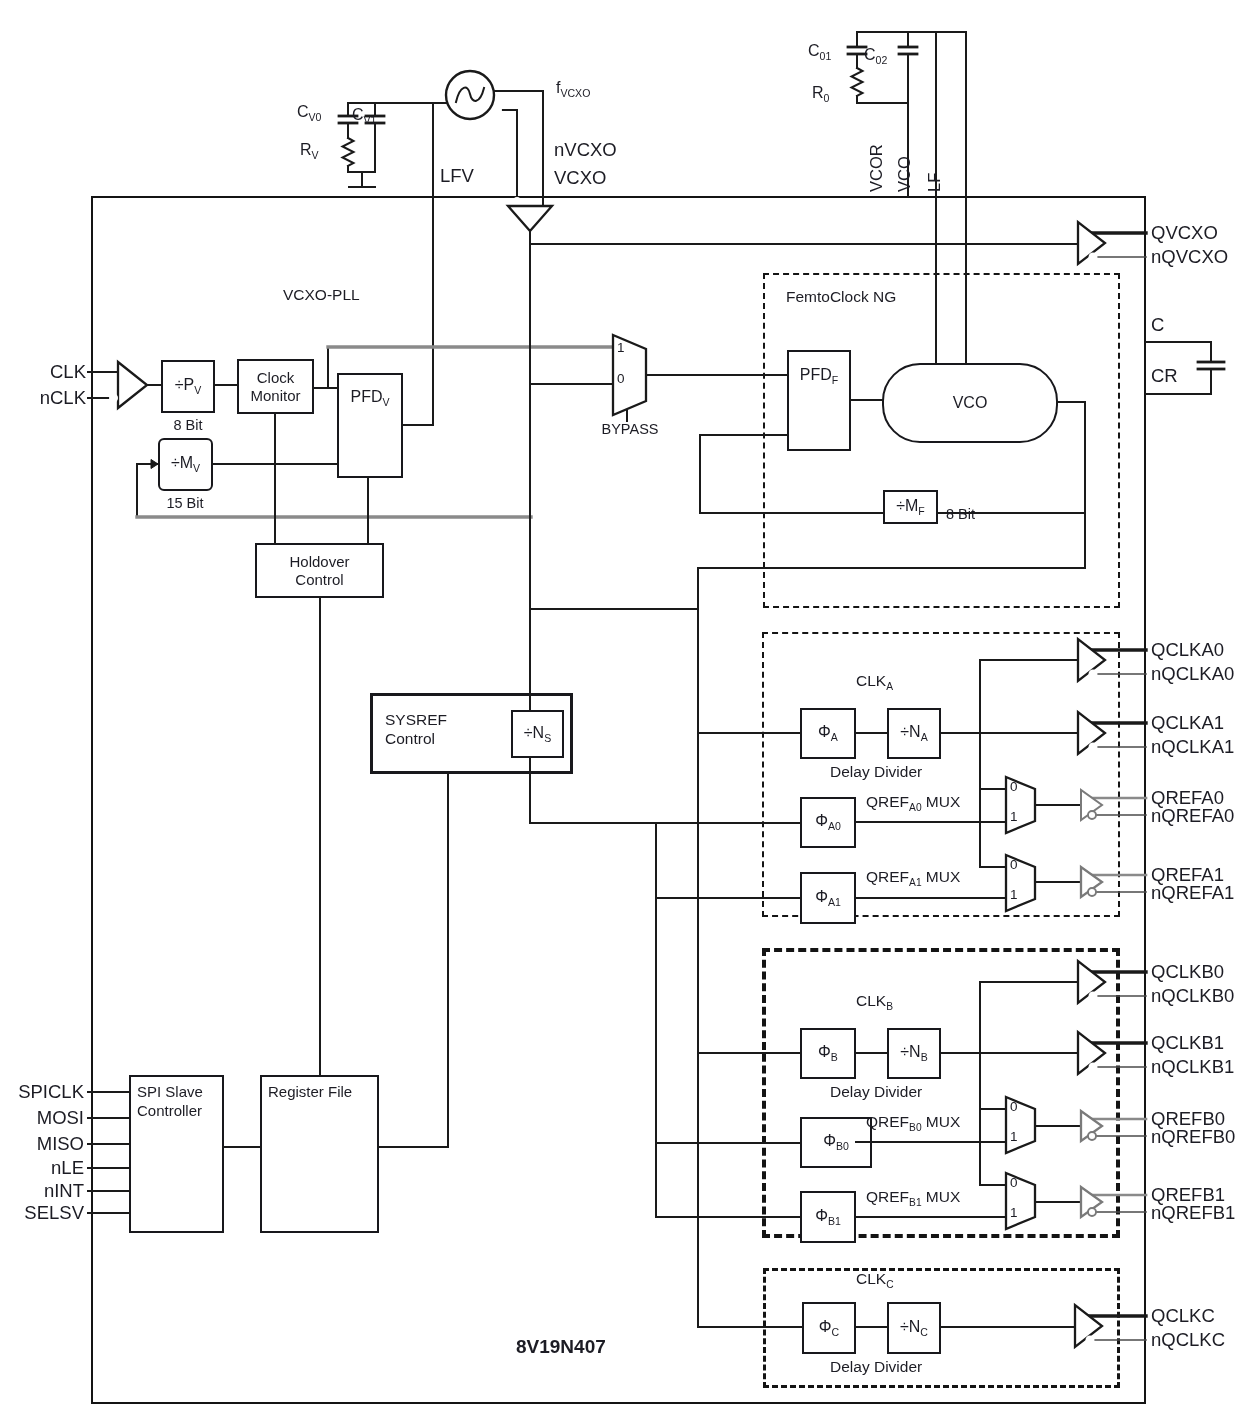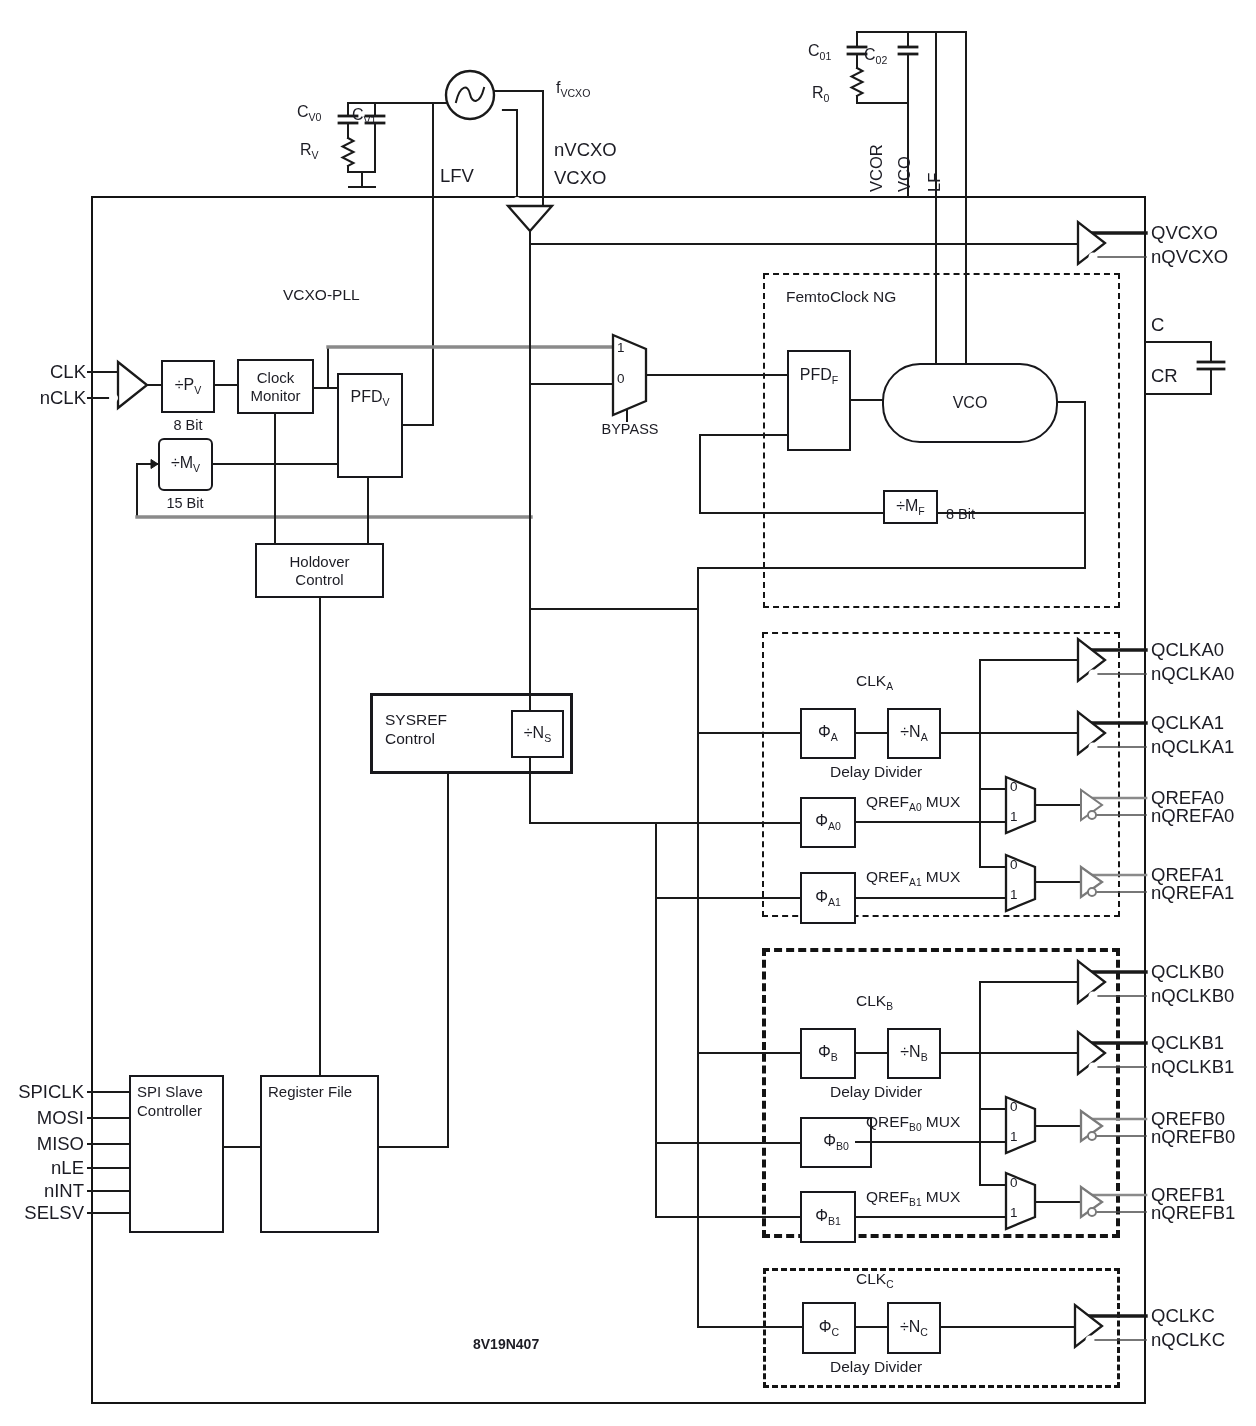--- a/index.html
+++ b/index.html
@@ -429,15 +429,15 @@
   <div class="lbl pin" style="left:1151px;top:1108px;">QREFB0</div>
   <div class="lbl pin" style="left:1151px;top:1126px;">nQREFB0</div>
   <div class="lbl pin" style="left:1151px;top:1184px;">QREFB1</div>
   <div class="lbl pin" style="left:1151px;top:1202px;">nQREFB1</div>
 
   <div class="lbl" style="left:856px;top:1270px;"><span>CLK</span><sub>C</sub></div>
   <div class="lbl" style="left:830px;top:1358px;">Delay Divider</div>
   <div class="lbl pin" style="left:1151px;top:1305px;">QCLKC</div>
   <div class="lbl pin" style="left:1151px;top:1329px;">nQCLKC</div>
 
-  <div class="lbl" style="left:473px;top:1336px;font-size:14px;font-weight:bold;">8V19N407</div>
+  <div class="lbl" style="left:516px;top:1336px;font-size:19px;font-weight:bold;">8V19N407</div>
 
 </div>
 
 </body></html>

